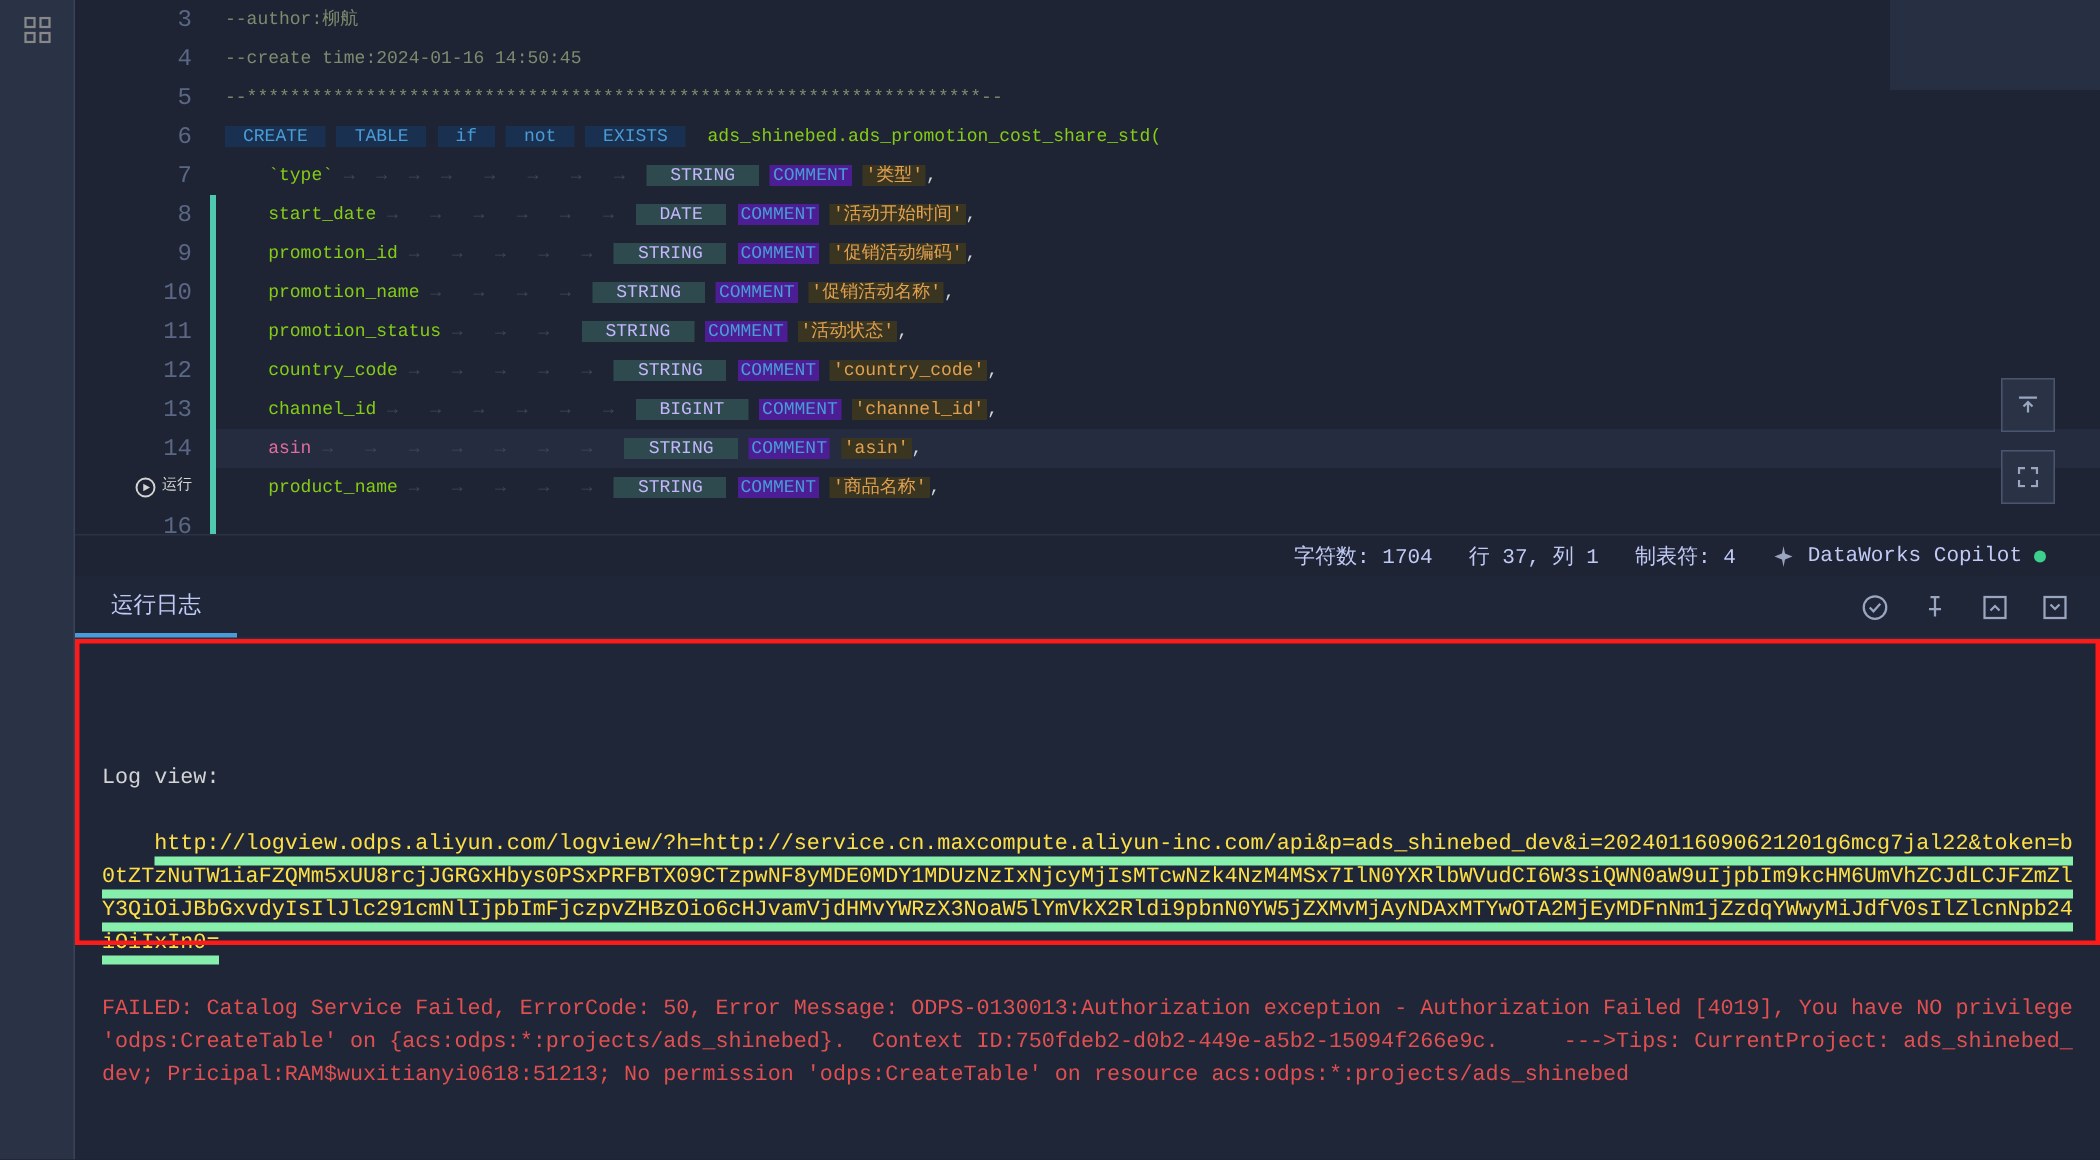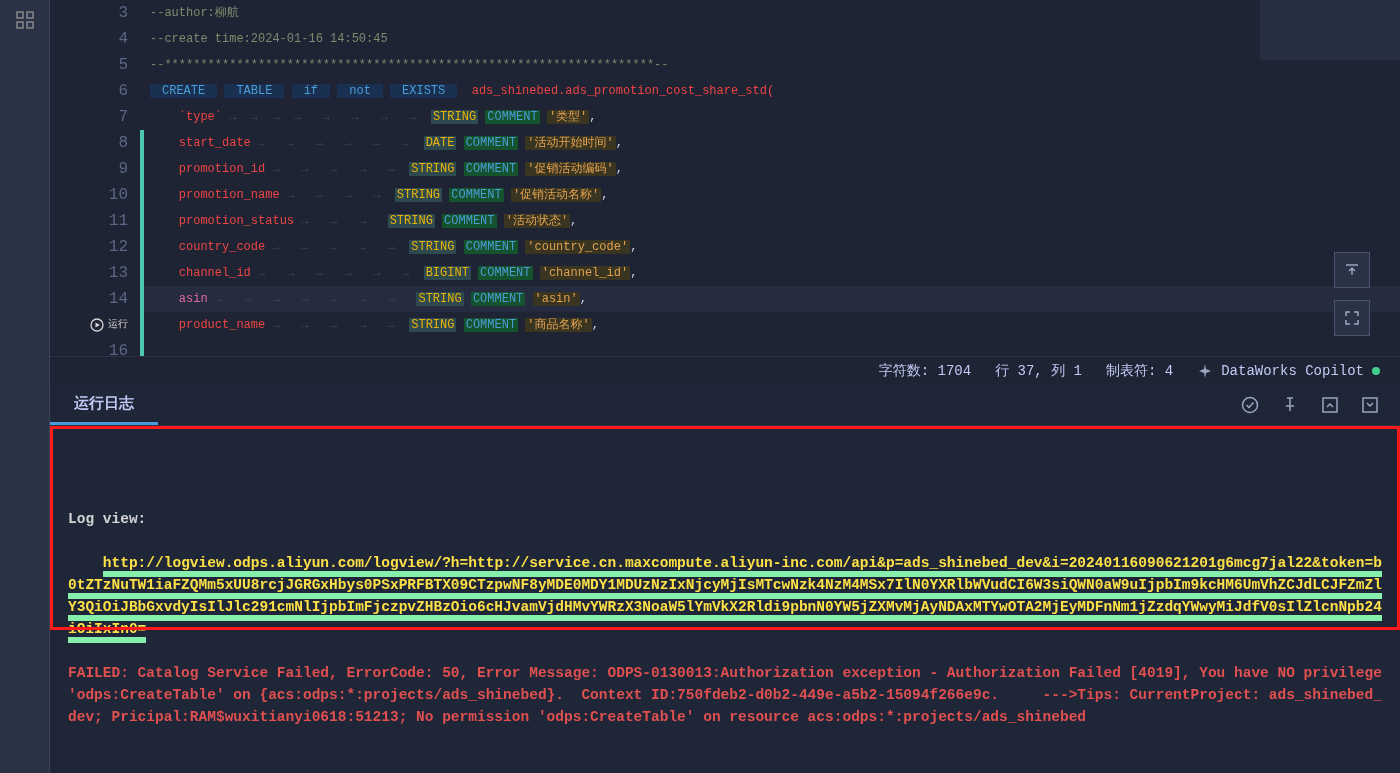--- a/index.html
+++ b/index.html
@@ -77,26 +77,26 @@
   height: 260px;
   background: #4ec9b0;
 }
 .code-line {
   height: 26px;
   padding-left: 10px;
   white-space: pre;
 }
 .comment { color: #7f8a6e; }
 .kw-pink { color: #e06c9c; }
-.hl-type { background: #2e4a4e; color: #eab308; padding: 0 2px; }
+.hl-type { background: #2e4a4e; color: #c4b5fd; padding: 0 16px; }
 .hl-blue { background: #1a3050; color: #4a9cd6; padding: 0 12px; }
-.hl-comment-kw { background: #14532d; color: #4a9cd6; padding: 0 2px; }
+.hl-comment-kw { background: #4c1d95; color: #4a9cd6; padding: 0 2px; }
 .hl-str { background: #3a3520; color: #e0a050; padding: 0 2px; }
 .punct { color: #d4d4d4; }
-.ident { color: #ef4444; }
+.ident { color: #84cc16; }
 .whitespace-arrow { color: #404858; }
 .code-line.current-line { background: #252c3f; }
 .minimap {
   position: absolute;
   right: 0;
   top: 0;
   width: 140px;
   height: 200px;
   background: linear-gradient(#2a3448 0%, #2a3448 30%, #1e2433 30%);
   opacity: 0.7;
@@ -124,21 +124,21 @@
   position: absolute;
   left: 50px;
   right: 0;
   top: 356px;
   height: 28px;
   background: #1e2433;
   border-top: 1px solid #2a3245;
   display: flex;
   align-items: center;
   justify-content: flex-end;
-  padding: 0 20px;
+  padding: 0 36px;
   gap: 24px;
   font-size: 14px;
   color: #c0caf5;
 }
 .copilot-badge {
   display: flex;
   align-items: center;
   gap: 8px;
 }
 .green-dot {
@@ -147,21 +147,20 @@
   border-radius: 50%;
   background: #3ecf8e;
 }
 .log-panel {
   position: absolute;
   left: 50px;
   right: 0;
   top: 384px;
   bottom: 0;
   background: #1e2638;
-  font-weight: bold;
 }
 .log-tabs {
   height: 42px;
   display: flex;
   align-items: stretch;
   border-bottom: 1px solid #2a3245;
 }
 .log-tab {
   padding: 0 24px;
   display: flex;

